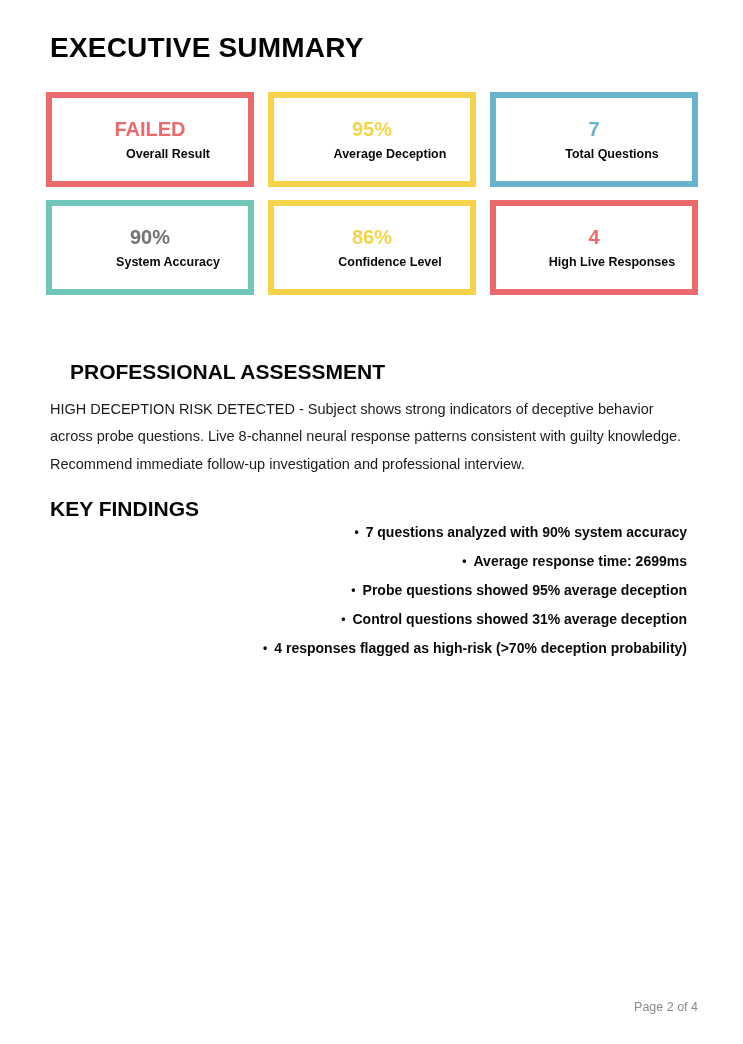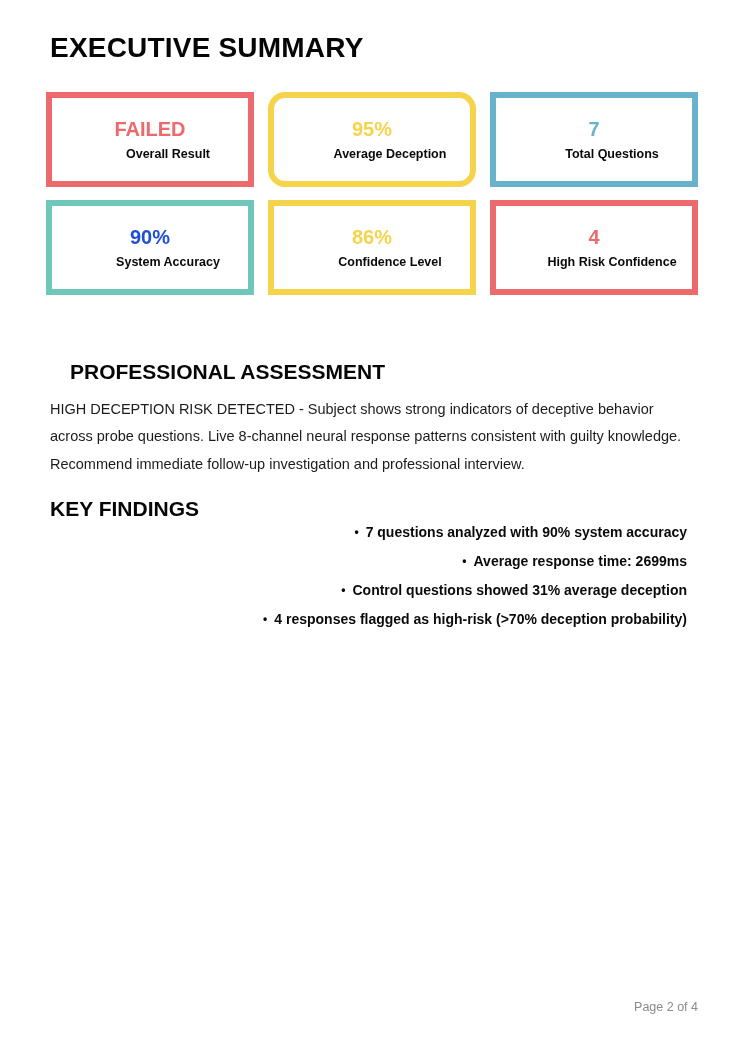--- a/index.html
+++ b/index.html
@@ -54,54 +54,57 @@
 </head>
 <body>
 
 <h1 class="page-title">EXECUTIVE SUMMARY</h1>
 
 <div class="cards">
   <div class="card" style="border-color: rgb(236, 106, 108);">
     <div class="card-value" style="color: rgb(236, 106, 108);">FAILED</div>
     <div class="card-label">Overall Result</div>
   </div>
-  <div class="card" style="border-color: rgb(245, 212, 75); border-radius: 17px;">
+  <div class="card" style="border-color: rgb(245, 212, 75);">
     <div class="card-value" style="color: rgb(245, 212, 75);">95%</div>
     <div class="card-label">Average Deception</div>
   </div>
   <div class="card" style="border-color: rgb(105, 178, 204);">
     <div class="card-value" style="color: rgb(105, 178, 204);">7</div>
     <div class="card-label">Total Questions</div>
   </div>
   <div class="card" style="border-color: rgb(111, 199, 185);">
-    <div class="card-value" style="color: #1d4ed8;">90%</div>
+    <div class="card-value" style="color: #737373;">90%</div>
     <div class="card-label">System Accuracy</div>
   </div>
   <div class="card" style="border-color: rgb(245, 212, 75);">
     <div class="card-value" style="color: rgb(245, 212, 75);">86%</div>
     <div class="card-label">Confidence Level</div>
   </div>
   <div class="card" style="border-color: rgb(236, 106, 108);">
     <div class="card-value" style="color: rgb(236, 106, 108);">4</div>
-    <div class="card-label">High Risk Confidence</div>
+    <div class="card-label">High Live Responses</div>
   </div>
 </div>
 
 <h2 class="section-heading heading-assessment">PROFESSIONAL ASSESSMENT</h2>
 <p class="assessment-body">HIGH DECEPTION RISK DETECTED - Subject shows strong indicators of deceptive behavior across probe questions. Live 8-channel neural response patterns consistent with guilty knowledge. Recommend immediate follow-up investigation and professional interview.</p>
 
 <h2 class="section-heading heading-findings">KEY FINDINGS</h2>
 <ul class="findings-list">
   <li class="finding-item">
     <span class="bullet">•</span><span>7 questions analyzed with 90% system accuracy</span>
   </li>
   <li class="finding-item">
     <span class="bullet">•</span><span>Average response time: 2699ms</span>
   </li>
   <li class="finding-item">
+    <span class="bullet">•</span><span>Probe questions showed 95% average deception</span>
+  </li>
+  <li class="finding-item">
     <span class="bullet">•</span><span>Control questions showed 31% average deception</span>
   </li>
   <li class="finding-item">
     <span class="bullet">•</span><span>4 responses flagged as high-risk (&gt;70% deception probability)</span>
   </li>
 </ul>
 
 <div class="footer">Page 2 of 4</div>
 
 </body></html>

